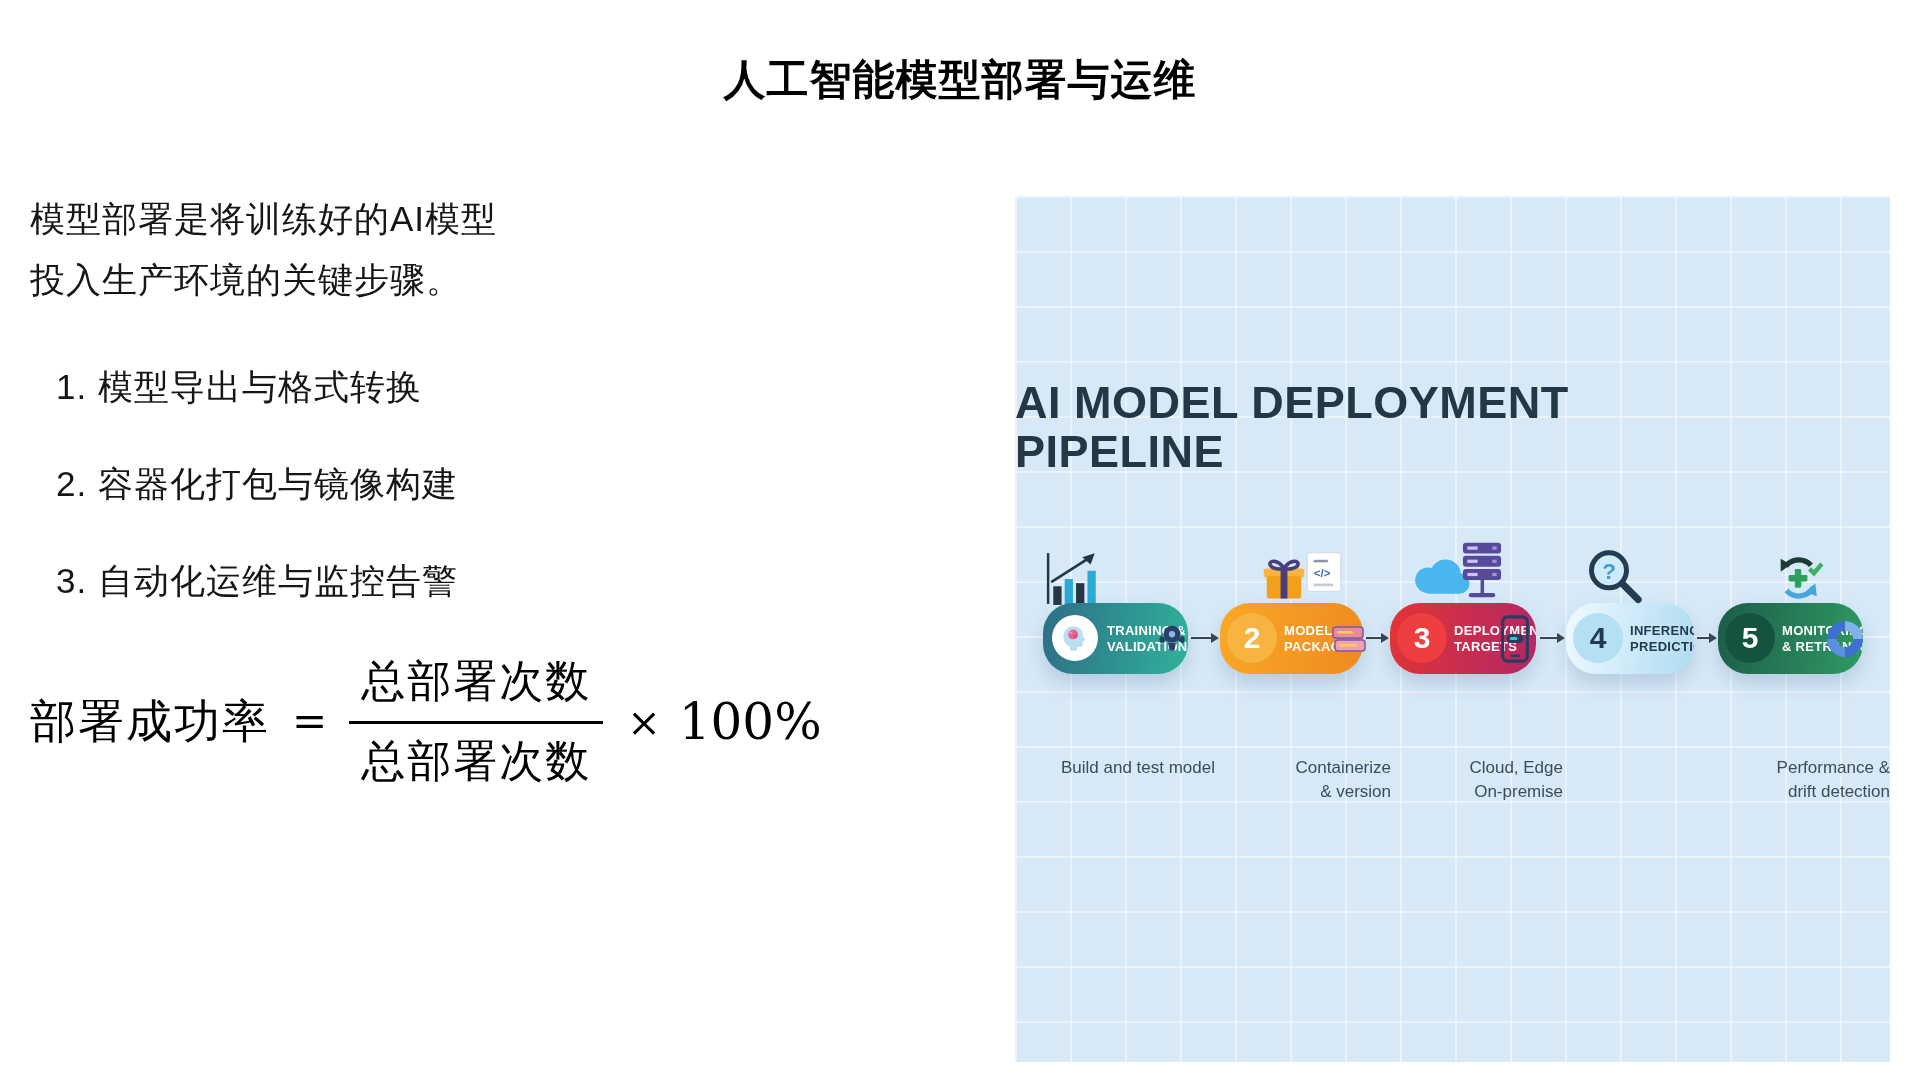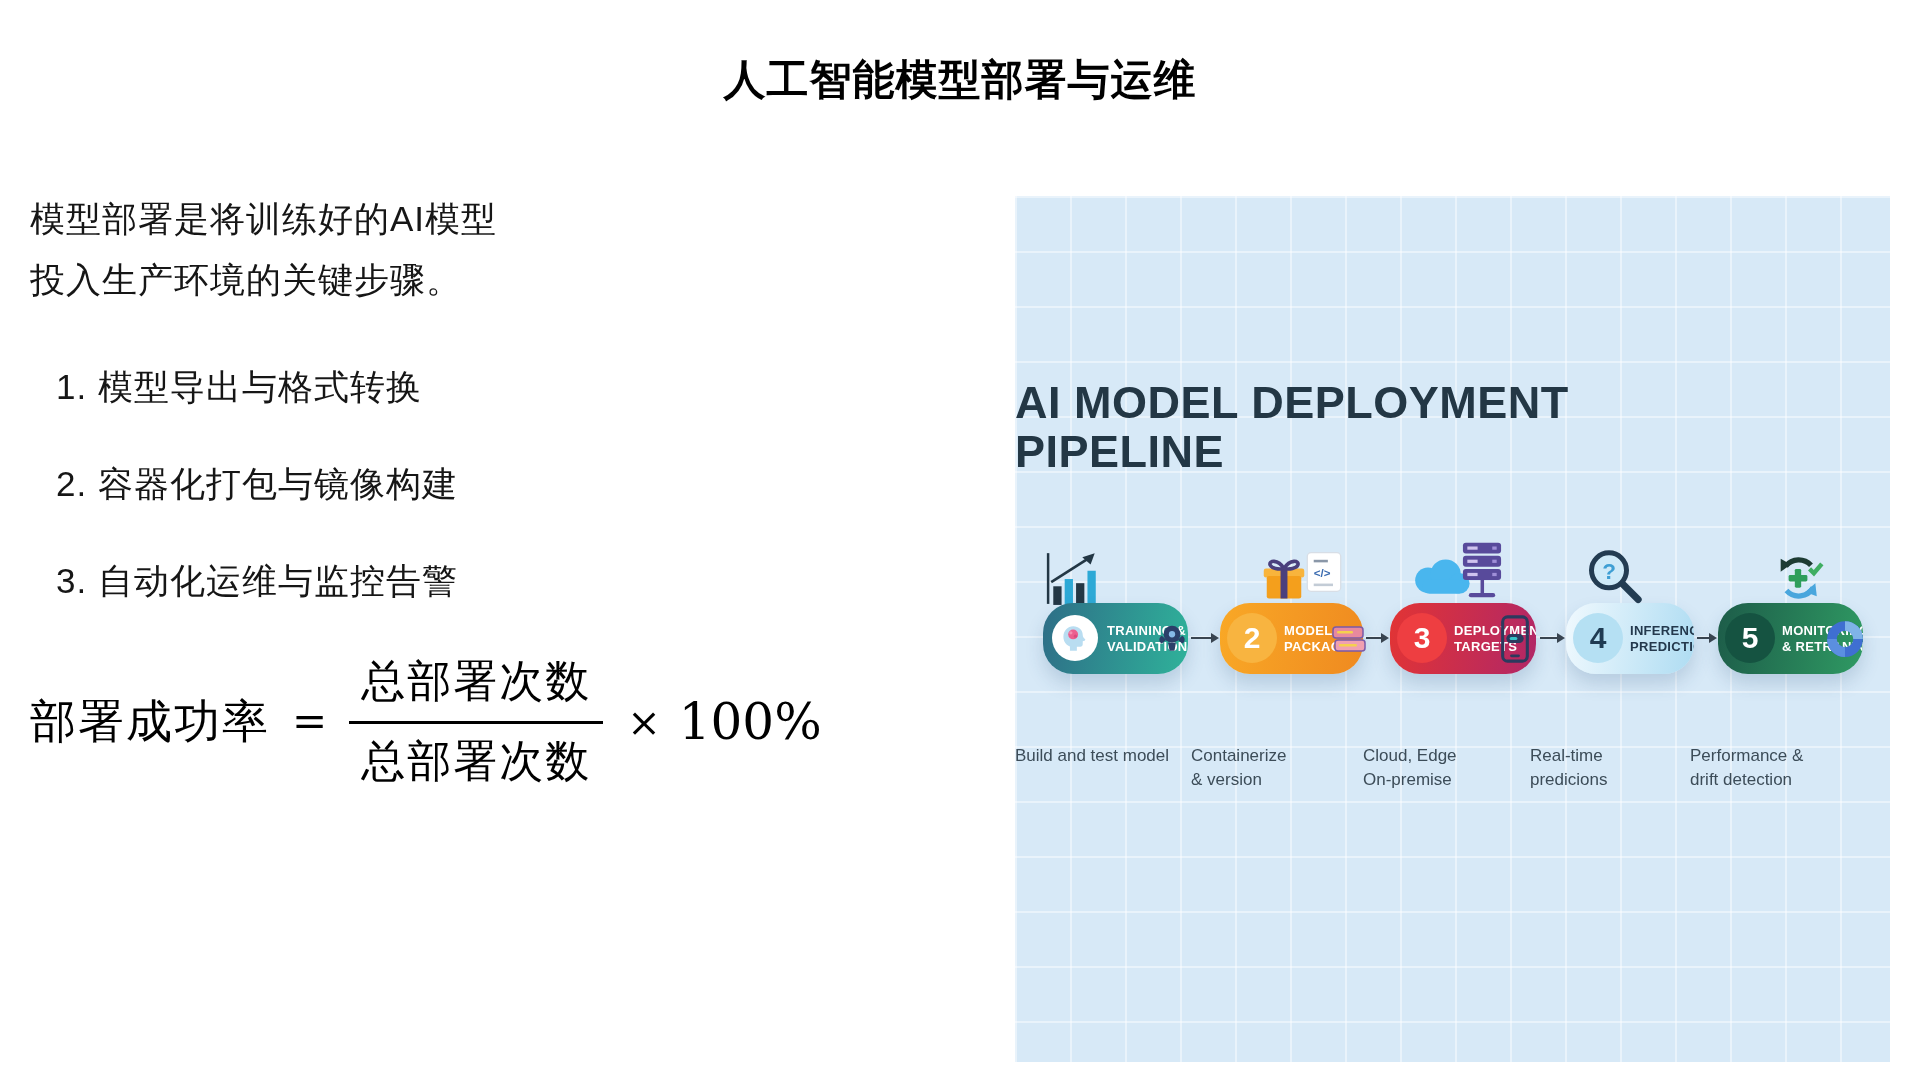--- a/index.html
+++ b/index.html
@@ -45,21 +45,21 @@
   .labels{position:absolute;left:64px;top:50%;transform:translateY(-50%);
     font-size:13px;line-height:16.5px;font-weight:700;letter-spacing:.3px;white-space:nowrap;}
   .top-icon{position:absolute;z-index:0;}
   .top-icon.front{z-index:2;}
   .edge-icon{position:absolute;z-index:2;}
 
   .arrow{position:absolute;top:441px;height:2px;background:#3a4550;z-index:0;}
   .arrow::after{content:'';position:absolute;right:-2px;top:-4.5px;
     border-left:8px solid #3a4550;border-top:5px solid transparent;border-bottom:5px solid transparent;}
 
-  .caption{position:absolute;top:548px;width:200px;text-align:left;
+  .caption{position:absolute;top:560px;width:200px;text-align:right;
     font-size:17px;line-height:24px;color:#3c4c58;}
 
   
   .s1{left:28px;width:145px;}  .s2{left:205px;width:143px;} .s3{left:375px;width:146px;}
   .s4{left:551px;width:128px;} .s5{left:703px;width:145px;}
   .a1{left:176px;width:26px;}  .a2{left:351px;width:21px;}  .a3{left:525px;width:23px;}
   .a4{left:682px;width:18px;}
   .c1{left:0px;} .c2{left:176px;} .c3{left:348px;} .c4{left:515px;} .c5{left:675px;}
 </style>
 </head>
@@ -272,22 +272,18 @@
       <div></div>
     </div>
     <div class="caption c3">
       <div>Cloud, Edge</div>
       <div>On-premise</div>
     </div>
     <div class="caption c2">
       <div>Containerize</div>
       <div>&amp; version</div>
     </div>
-    <div class="caption c4">
-      <div>Real-time</div>
-      <div>predicions</div>
-    </div>
     <div class="caption c5">
       <div>Performance &amp;</div>
       <div>drift detection</div>
     </div>
   </div>
 </div>
 
 </body></html>

